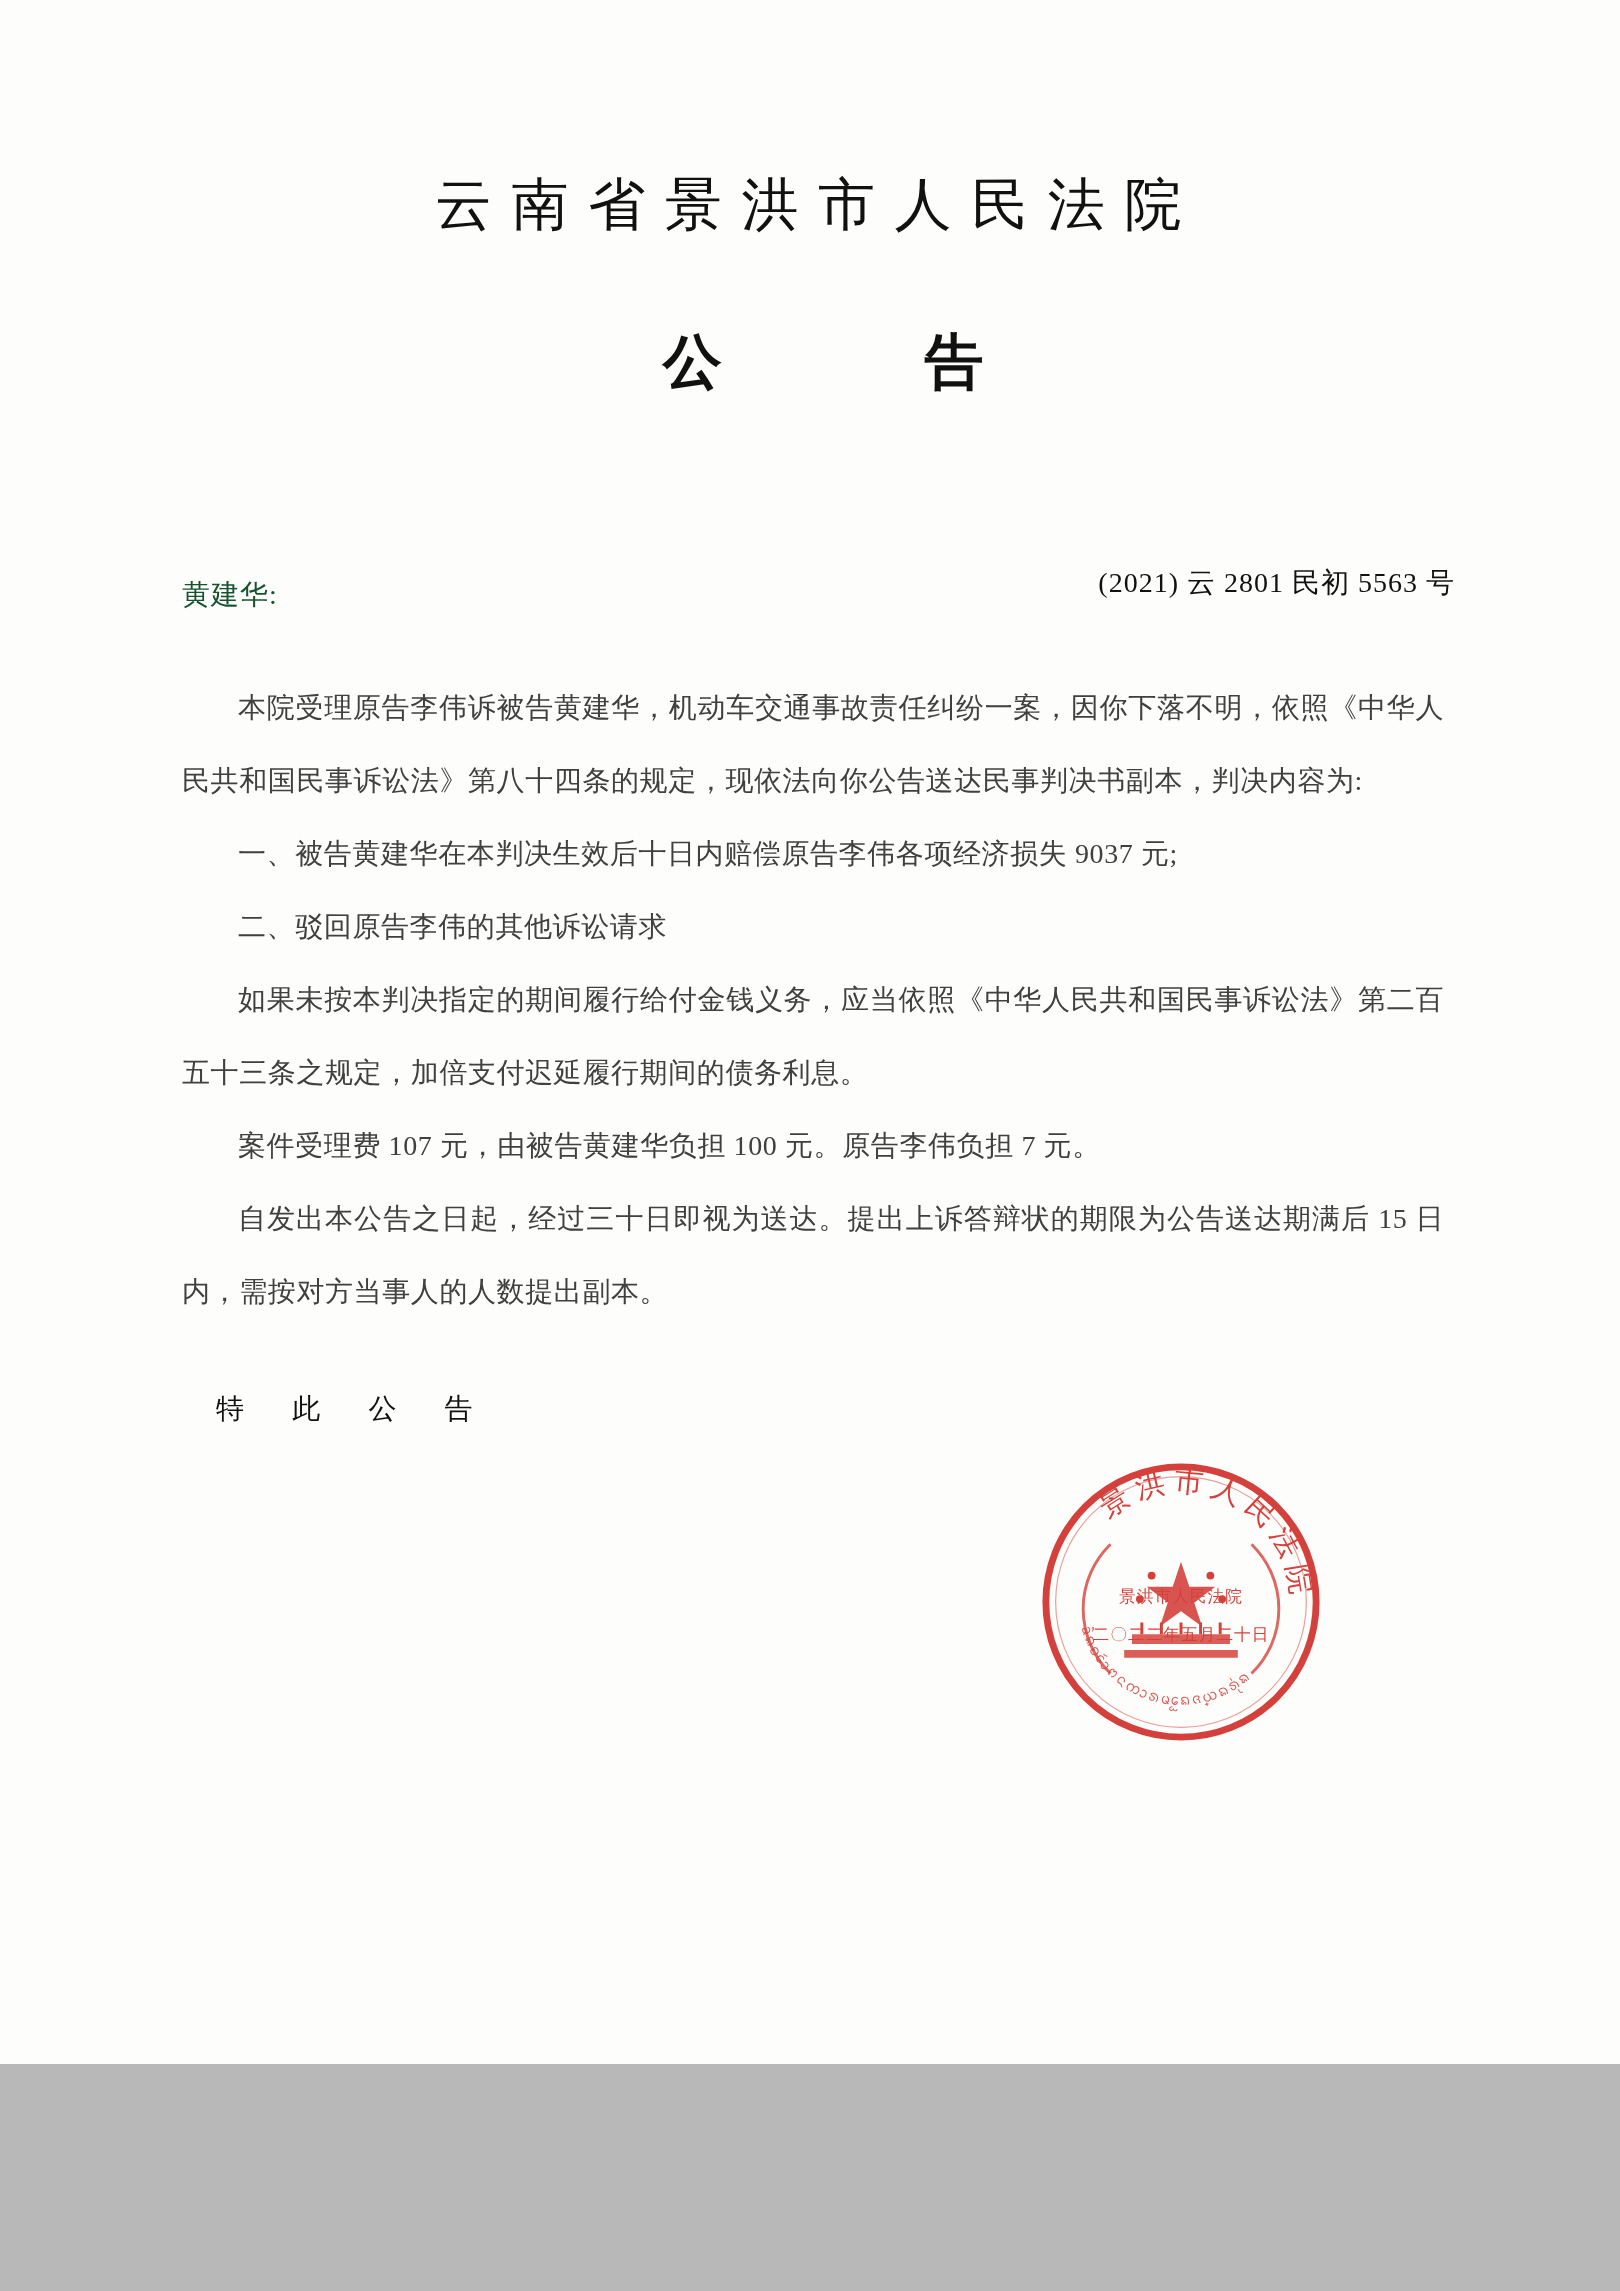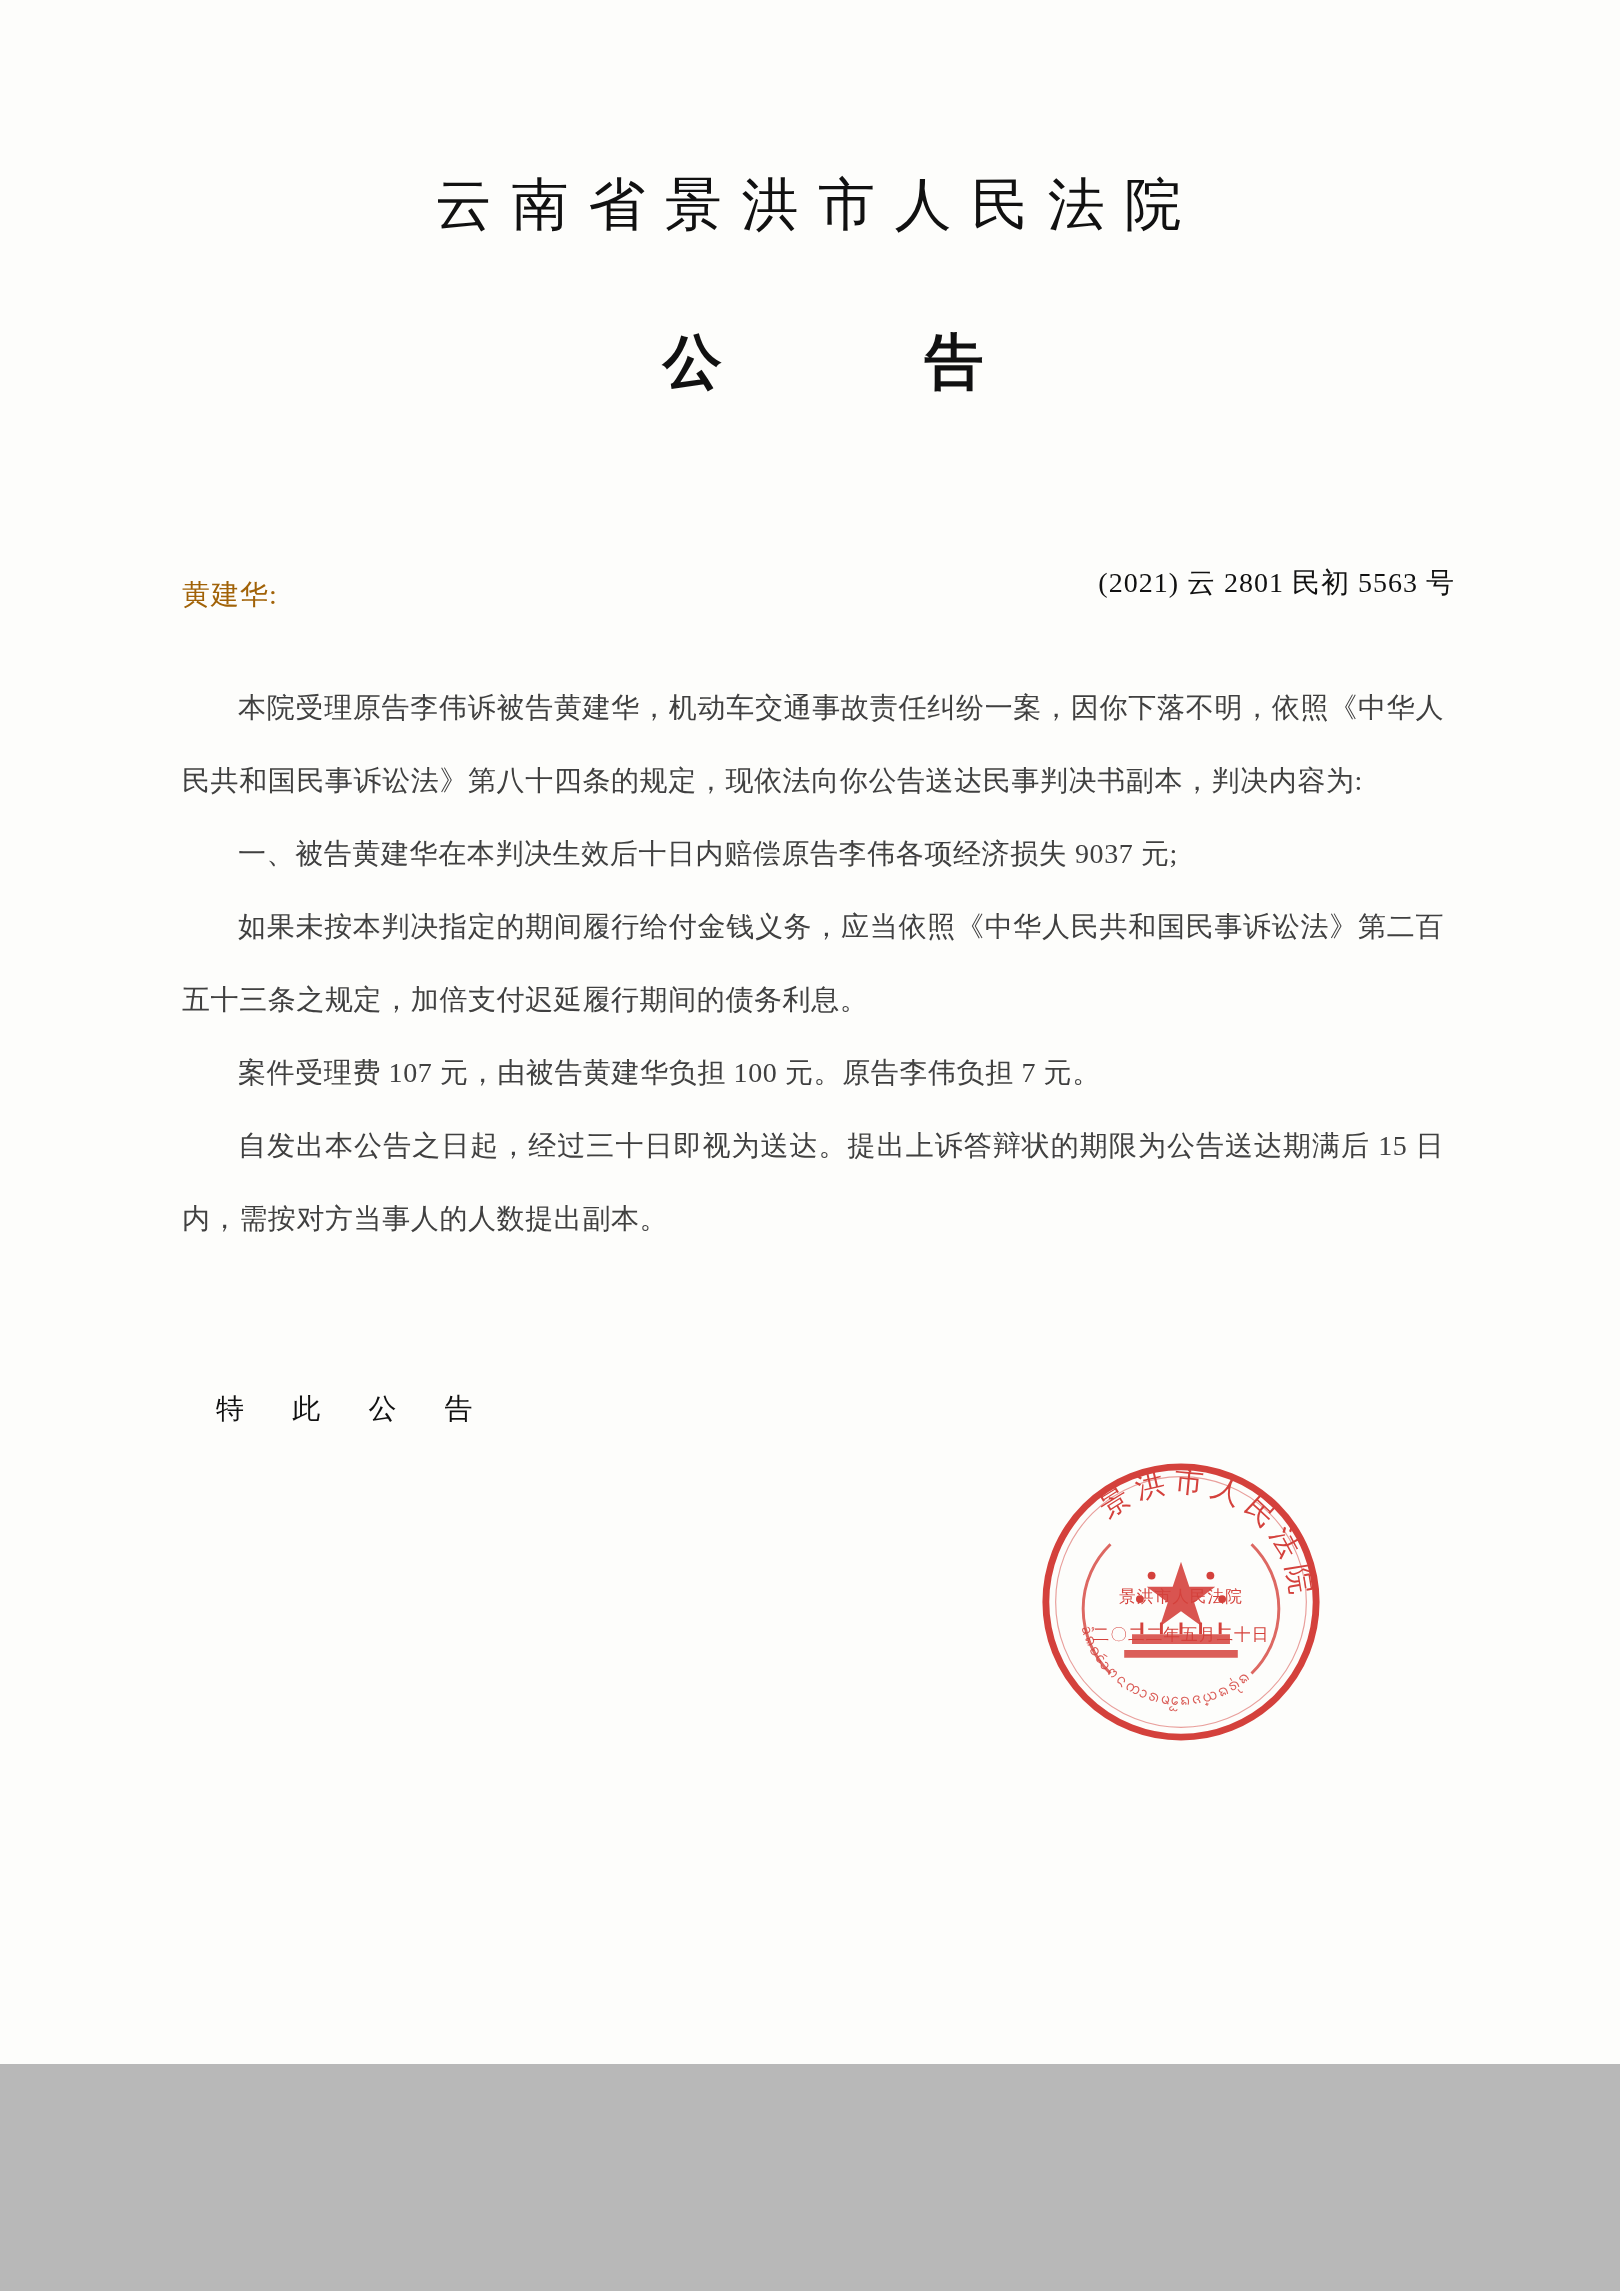--- a/index.html
+++ b/index.html
@@ -65,21 +65,21 @@
     font-size: 28px;
     color: #111;
     letter-spacing: 1px;
     white-space: nowrap;
   }
   .recipient {
     position: absolute;
     left: 182px;
     top: 576px;
     font-size: 28px;
-    color: #a16207;
+    color: #14532d;
     letter-spacing: 1px;
     white-space: nowrap;
   }
   .body-block {
     position: absolute;
     left: 182px;
     top: 671px;
     width: 1262px;
     font-size: 28px;
     line-height: 73px;
@@ -136,20 +136,21 @@
 
     <div class="doc-kind">公 告</div>
 
     <div class="case-no">(2021) 云 2801 民初 5563 号</div>
 
     <div class="recipient">黄建华:</div>
 
     <div class="body-block">
       <p class="para">本院受理原告李伟诉被告黄建华，机动车交通事故责任纠纷一案，因你下落不明，依照《中华人民共和国民事诉讼法》第八十四条的规定，现依法向你公告送达民事判决书副本，判决内容为:</p>
       <p class="para">一、被告黄建华在本判决生效后十日内赔偿原告李伟各项经济损失 9037 元;</p>
+      <p class="para">二、驳回原告李伟的其他诉讼请求</p>
       <p class="para">如果未按本判决指定的期间履行给付金钱义务，应当依照《中华人民共和国民事诉讼法》第二百五十三条之规定，加倍支付迟延履行期间的债务利息。</p>
       <p class="para">案件受理费 107 元，由被告黄建华负担 100 元。原告李伟负担 7 元。</p>
       <p class="para">自发出本公告之日起，经过三十日即视为送达。提出上诉答辩状的期限为公告送达期满后 15 日内，需按对方当事人的人数提出副本。</p>
     </div>
 
     <div class="sig-line">特 此 公 告</div>
 
     <div class="seal">
       <svg width="284" height="284" viewBox="0 0 290 290" xmlns="http://www.w3.org/2000/svg">
 

